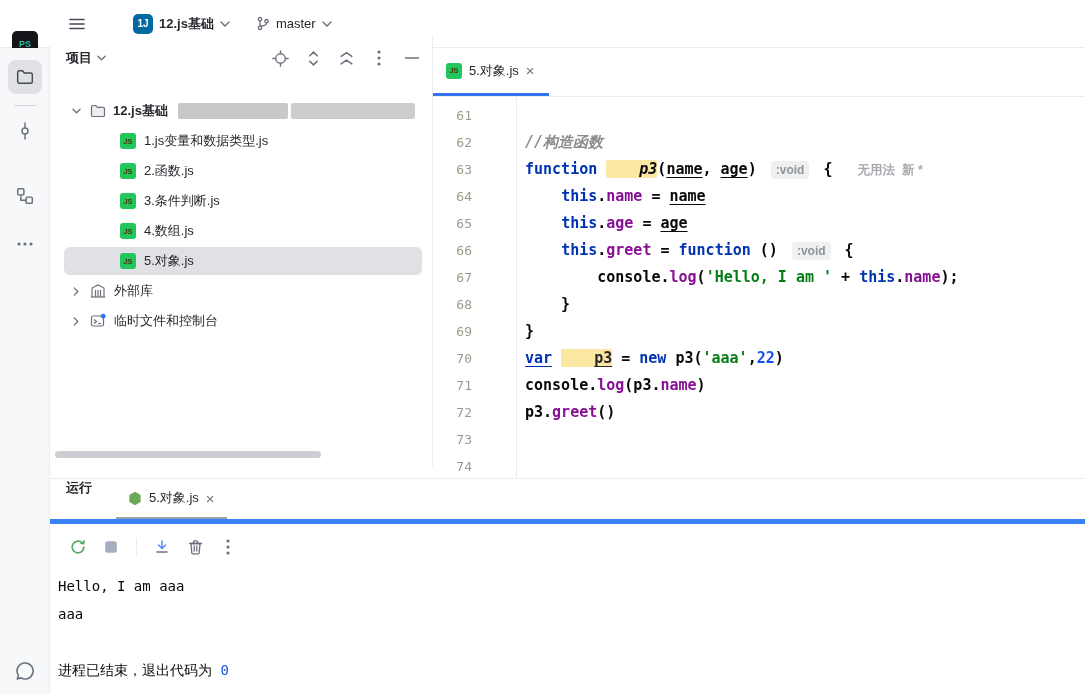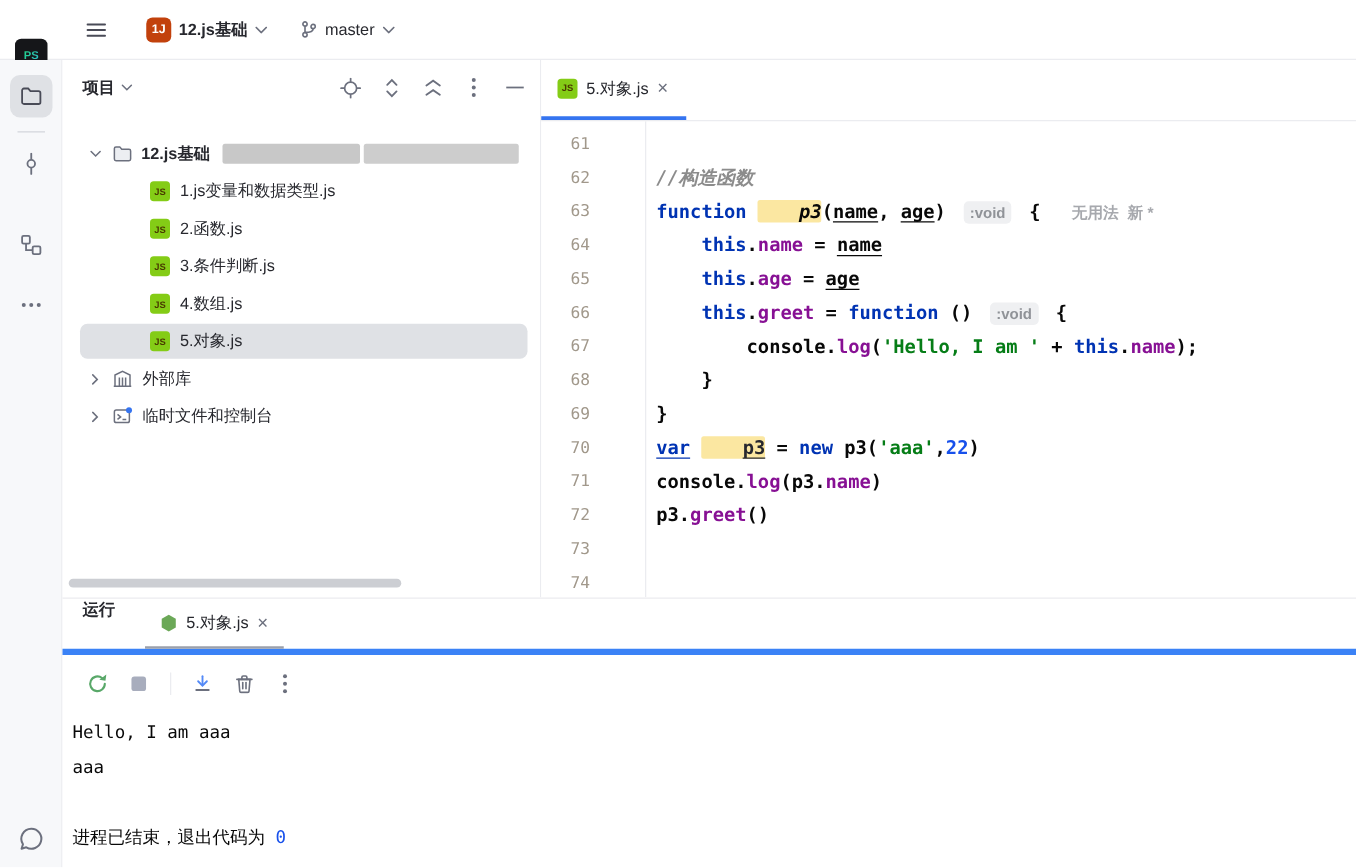--- a/index.html
+++ b/index.html
@@ -9,45 +9,45 @@
 
   
   .titlebar { position:absolute; left:0; top:0; width:1085px; height:48px; background:#fff; border-bottom:1px solid #ebecf0; display:flex; align-items:center; }
   .logo { width:26px; height:26px; margin-left:12px; border-radius:5px; background:#151619; display:flex; align-items:center; justify-content:center;margin-top:40px; }
   .logo span { font-size:9px; font-weight:700; background:linear-gradient(120deg,#21d789,#2db8c6); -webkit-background-clip:text; background-clip:text; color:transparent; }
   .icon-btn { display:flex; align-items:center; justify-content:center; border-radius:6px; cursor:pointer; }
   .hamburger { width:32px; height:32px; margin-left:23px; }
   .tb-widget { display:flex; align-items:center; gap:6px; padding:5px 8px; border-radius:6px; cursor:pointer; }
   .project-widget { margin-left:16px; }
   .branch-widget { margin-left:10px; font-weight:400; color:#27282e; }
-  .badge { width:20px; height:20px; border-radius:5px; background:#c2410c; color:#fff; font-size:10px; font-weight:700; display:flex; align-items:center; justify-content:center; }
+  .badge { width:20px; height:20px; border-radius:5px; background:#0369a1; color:#fff; font-size:10px; font-weight:700; display:flex; align-items:center; justify-content:center;margin-left:16px; }
   .w-label { font-weight:700; font-size:13px; }
   .branch-widget .w-label { font-weight:400;text-align:right; }
 
   
   .activity-bar { position:absolute; left:0; top:48px; width:50px; height:646px; background:#f7f8fa; border-right:1px solid #ebecf0; }
   .ab-btn { position:absolute; width:34px; height:34px; left:8px; border-radius:8px; display:flex; align-items:center; justify-content:center; cursor:pointer; }
   .ab-btn.selected { background:#dfe1e5; }
   .ab-sep { position:absolute; left:14px; top:57px; width:22px; height:1px; background:#d3d5db; }
 
   
-  .project-panel { position:absolute; left:50px; top:48px; width:383px; height:430px; background:#fff; border-right:1px solid #ebecf0; }
+  .project-panel { position:absolute; left:50px; top:36px; width:383px; height:430px; background:#fff; border-right:1px solid #ebecf0; }
   .panel-header { height:44px; display:flex; align-items:center; justify-content:space-between; padding:0 10px 0 16px; }
   .panel-title-wrap { display:flex; align-items:center; gap:5px; font-weight:700; cursor:pointer; }
   .panel-tools { display:flex; align-items:center; gap:13px; }
   .panel-tools .icon-btn { width:20px; height:20px; }
   .tree { padding-top:16px; }
   .tree-row { position:relative; height:30px; display:flex; align-items:center; cursor:pointer; white-space:nowrap; }
   .tree-row > * { position:relative; z-index:1; }
   .tree-row.selected::before { content:""; position:absolute; left:14px; right:10px; top:1px; bottom:1px; background:#dfe1e5; border-radius:6px; z-index:0; }
   .tree-row .twisty { width:16px; display:flex; justify-content:center; margin-left:18px; margin-right:6px; }
   .tree-row.file { padding-left:70px; }
   .row-label { margin-left:8px; }
   .tree-row.root .row-label { font-weight:700; margin-left:7px; }
-  .js-file-icon { width:16px; height:16px; border-radius:3px; background:#84cc16; color:#4a3b00; font-size:7.5px; font-weight:700; display:flex; align-items:center; justify-content:center; flex:0 0 16px; }
+  .js-file-icon { width:16px; height:16px; border-radius:3px; background:#22c55e; color:#4a3b00; font-size:7.5px; font-weight:700; display:flex; align-items:center; justify-content:center; flex:0 0 16px; }
   .redact { height:16px; border-radius:2px; background:#c8c8c8; }
   .redact.a { width:110px; margin-left:10px; }
   .redact.b { width:124px; margin-left:3px; background:#cdcdcd; }
   .h-scrollbar { position:absolute; left:5px; top:415px; width:266px; height:7px; border-radius:4px; background:#ccced3; cursor:pointer; }
 
   
   .editor { position:absolute; left:433px; top:48px; width:652px; height:430px; background:#fff; }
   .tabbar { height:49px; border-bottom:1px solid #ebecf0; display:flex; }
   .tab { display:flex; align-items:center; gap:7px; padding:0 14px 0 13px; border-bottom:3px solid transparent; cursor:pointer; }
   .tab.selected { border-bottom-color:#3574f0; }

